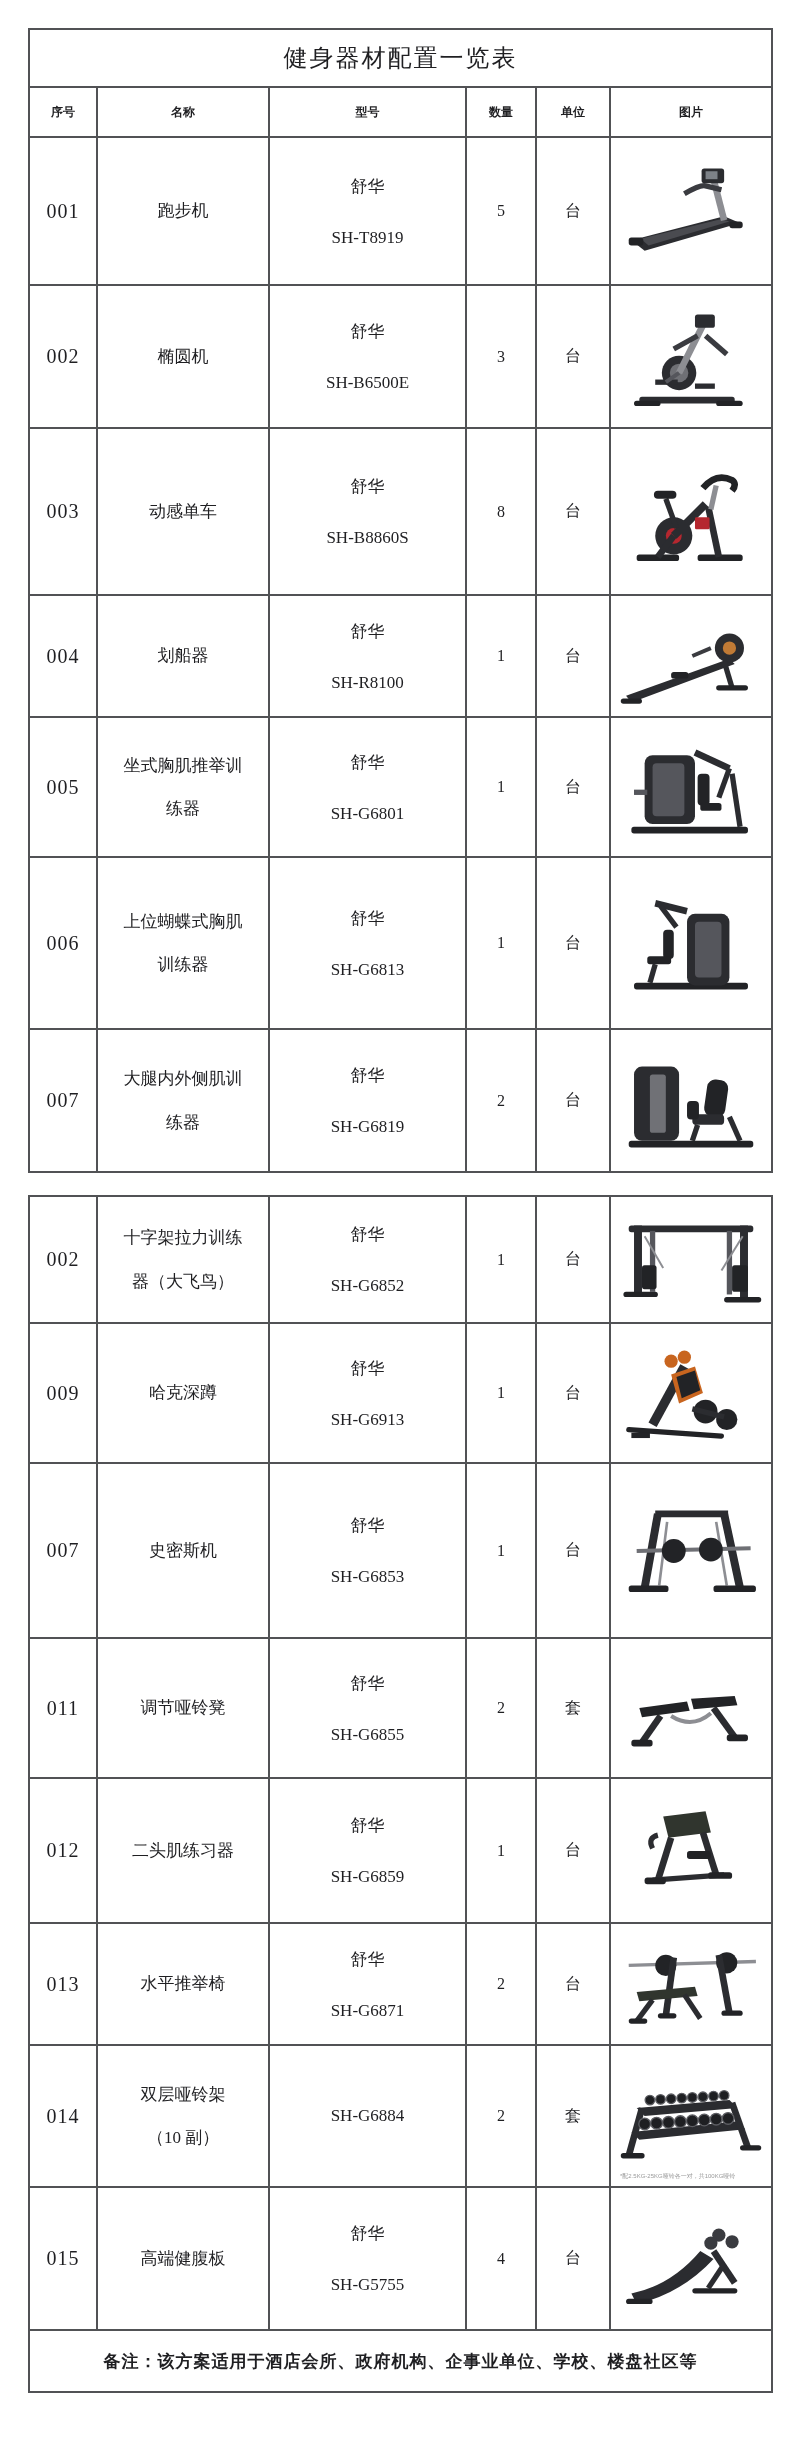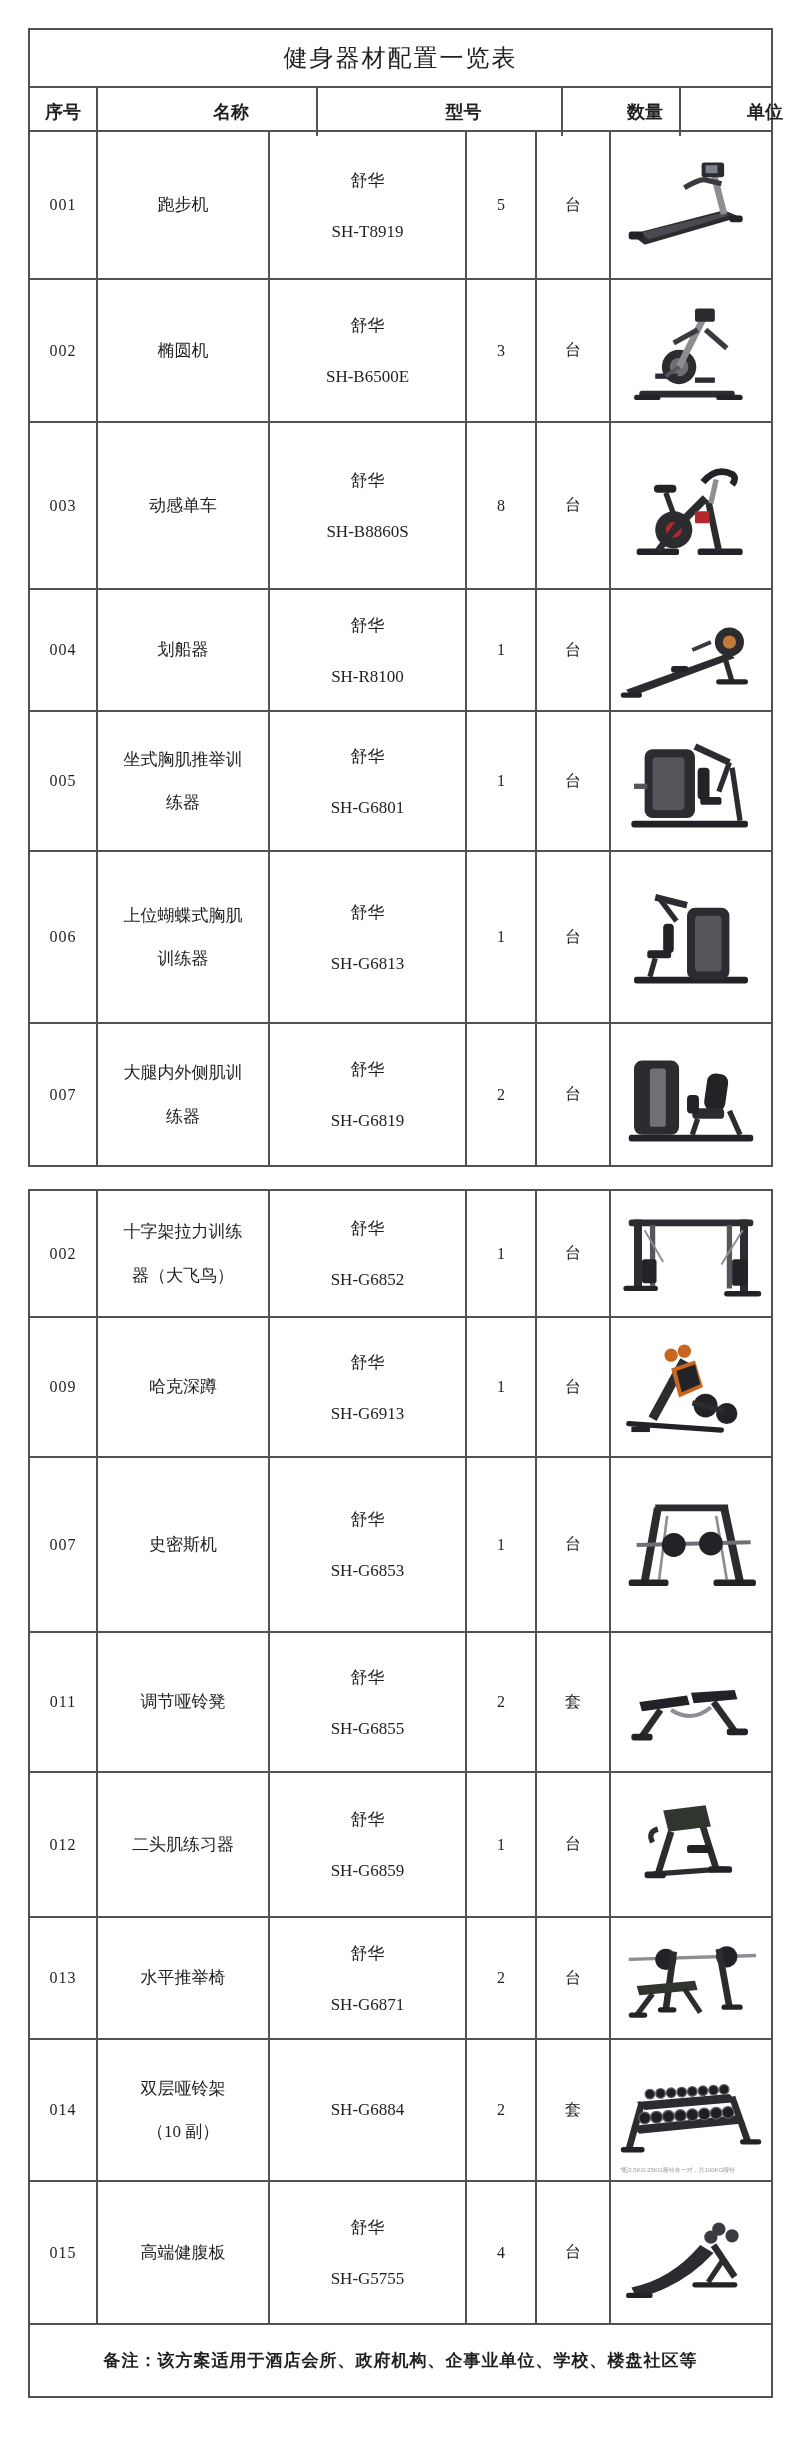--- a/index.html
+++ b/index.html
@@ -26,23 +26,23 @@
 
   .title-row {
     height: 58px;
     display: flex; align-items: center; justify-content: center;
     font-size: 24px; font-weight: normal; letter-spacing: 2px;
     border-bottom: 2px solid var(--line);
   }
   .header-row {
     display: grid;
     grid-template-columns: 68px 172px 197px 70px 74px 1fr;
-    height: 44px;
+    height: 50px;
     border-bottom: 2px solid var(--line);
-    font-weight: bold; font-size: 18px; gap: 48px;
+    font-weight: bold; font-size: 12px;
   }
   .header-row .hcell {
     display: flex; align-items: center; justify-content: center;
     border-right: 2px solid var(--line);
   }
   .header-row .hcell:last-child { border-right: none; }
 
   .trow {
     display: grid;
     grid-template-columns: 68px 172px 197px 70px 74px 1fr;
@@ -53,35 +53,35 @@
   .cell {
     border-right: 2px solid var(--line);
     display: flex; flex-direction: column;
     align-items: center; justify-content: center;
     font-size: 17px;
     text-align: center;
     overflow: hidden;
     position: relative;
   }
   .cell:last-child { border-right: none; }
-  .c-no { font-size: 16px; letter-spacing: 1px; }
+  .c-no { font-size: 20px; letter-spacing: 1px; }
   .c-name { white-space: pre-line; line-height: 2.55; padding: 16px 8px; }
   .c-model .brand { margin-bottom: 30px; }
   .c-qty, .c-unit { font-size: 16px; }
   .c-img { padding: 6px 4px; }
   .product-svg { width: 146px; height: 106px; }
   .img-caption {
     position: absolute; bottom: 5px; left: 9px;
     font-size: 6px; color: #9a9a9a; letter-spacing: 0;
     font-family: "Liberation Sans", sans-serif;
   }
 
   .note-row {
     border-top: 2px solid var(--line);
-    height: 73px;
+    height: 62px;
     display: flex; align-items: center; justify-content: center;
     font-weight: bold; font-size: 17px;
     letter-spacing: 1px;
   }
   .symlib { position: absolute; width: 0; height: 0; overflow: hidden; }
 </style>
 </head>
 <body>
 
 <svg class="symlib" xmlns="http://www.w3.org/2000/svg" xmlns:xlink="http://www.w3.org/1999/xlink">

